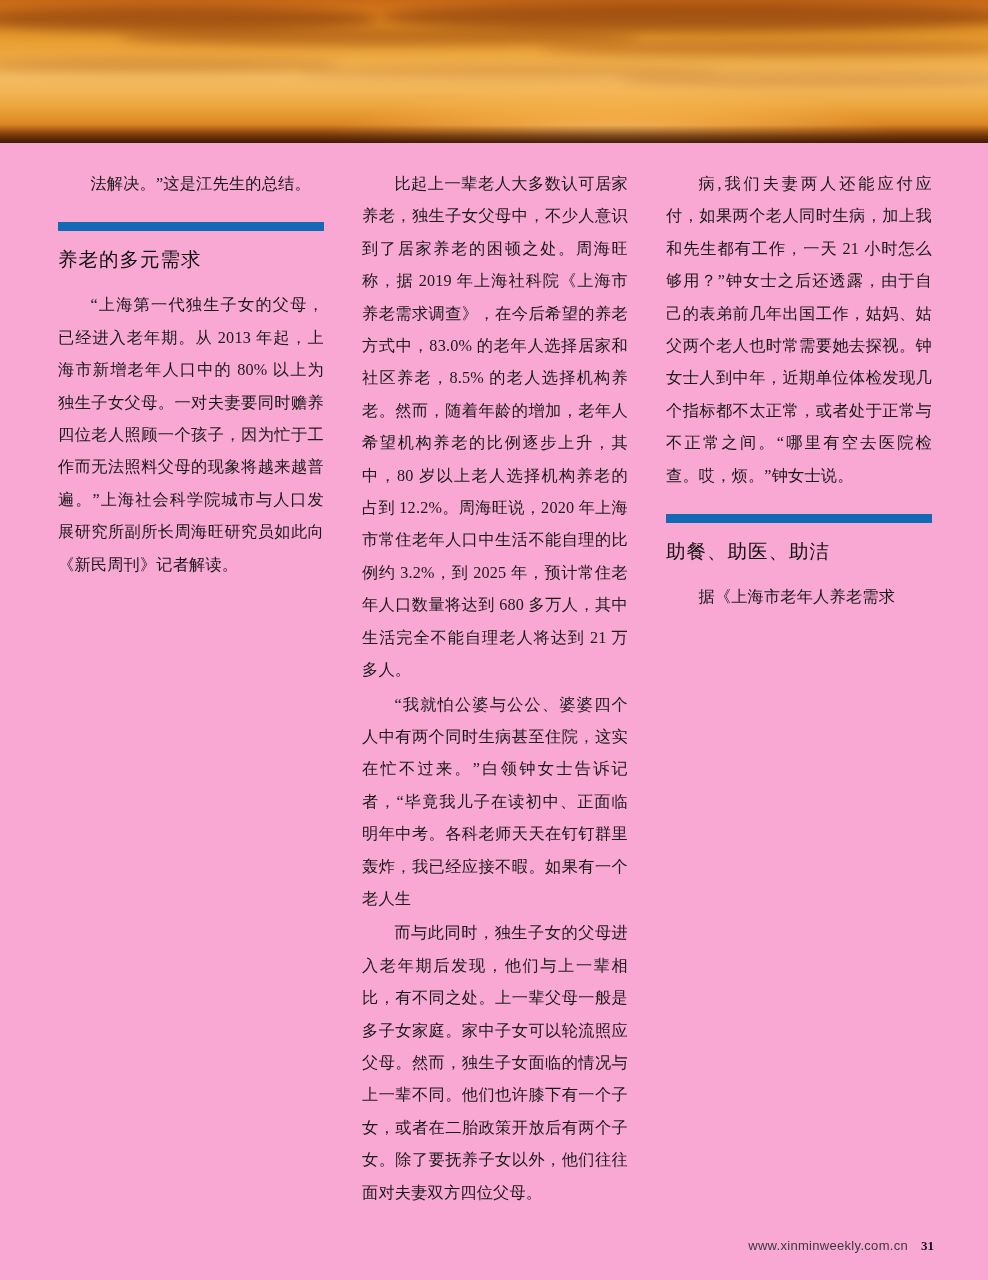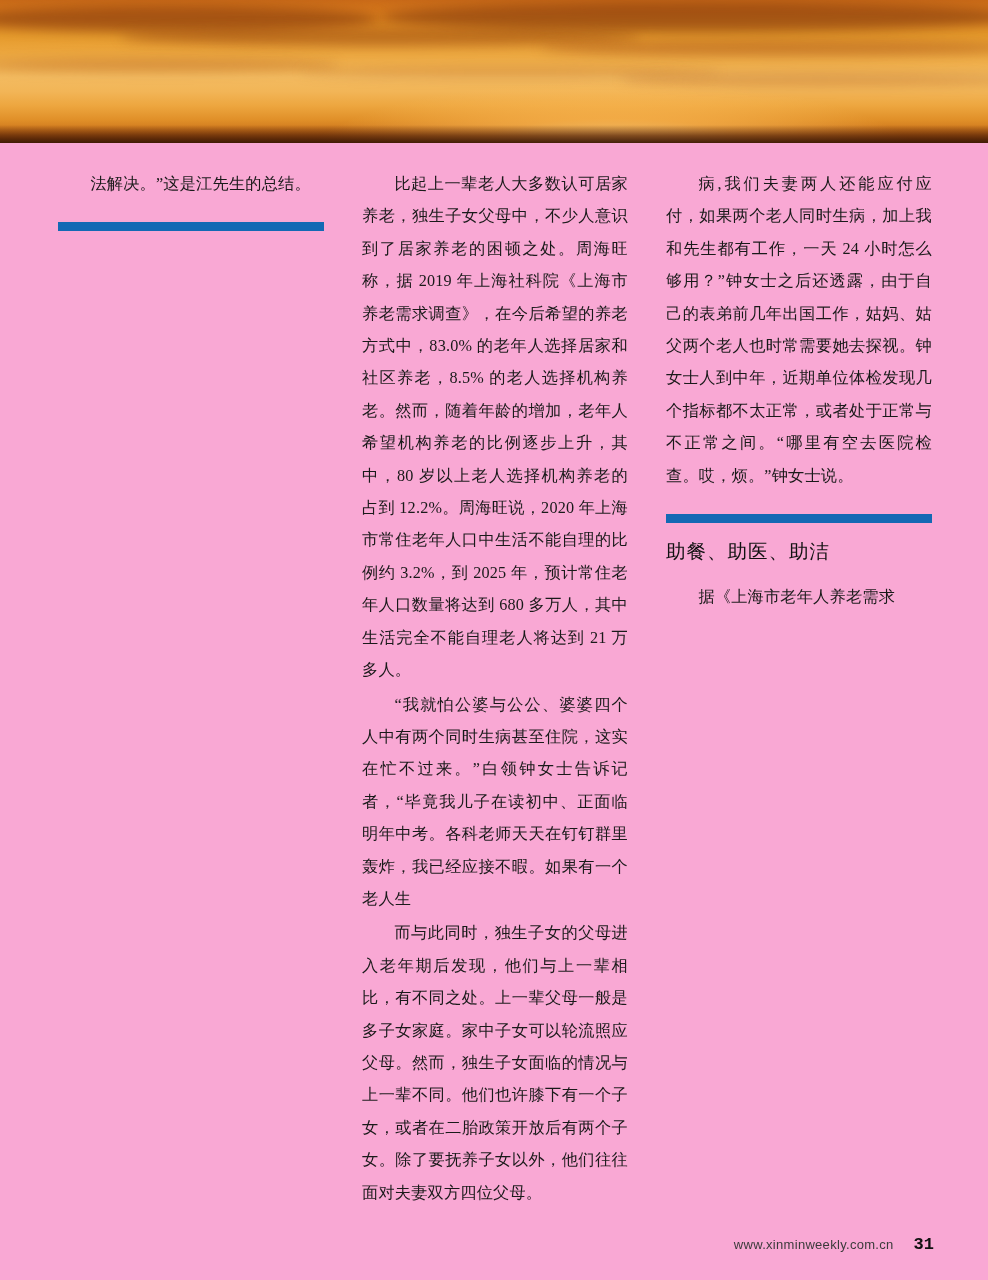--- a/index.html
+++ b/index.html
@@ -99,32 +99,32 @@
     letter-spacing: 1px;
     font-family: "Liberation Serif", "DejaVu Serif", serif;
   }
 
   
   .footer {
     position: absolute;
     right: 54px;
     bottom: 26px;
     display: flex;
-    align-items: center;
-    gap: 20px;
+    align-items: flex-start;
+    gap: 13px;
   }
   .footer .url {
     font-family: "Liberation Sans", sans-serif;
     font-size: 13px;
     color: #3b3b3b;
     letter-spacing: 0.3px;
   }
   .footer .pageno {
-    font-family: Liberation Mono, monospace;
-    font-size: 17px;
+    font-family: Liberation Serif, serif;
+    font-size: 13px;
     color: #111;
     font-weight: bold;
   }
 </style>
 </head>
 <body>
 
 <div class="page">
 
   <div class="banner">
@@ -136,30 +136,32 @@
     <div class="cloud c6"></div>
     <div class="cloud c7"></div>
     <div class="banner-bottom"></div>
   </div>
 
   <div class="columns">
 
     <div class="col">
       <p>法解决。”这是江先生的总结。</p>
       <div class="rule"></div>
+      <h2 class="section">养老的多元需求</h2>
+      <p>“上海第一代独生子女的父母，已经进入老年期。从 2013 年起，上海市新增老年人口中的 80% 以上为独生子女父母。一对夫妻要同时赡养四位老人照顾一个孩子，因为忙于工作而无法照料父母的现象将越来越普遍。”上海社会科学院城市与人口发展研究所副所长周海旺研究员如此向《新民周刊》记者解读。</p>
     </div>
 
     <div class="col">
       <p>比起上一辈老人大多数认可居家养老，独生子女父母中，不少人意识到了居家养老的困顿之处。周海旺称，据 2019 年上海社科院《上海市养老需求调查》，在今后希望的养老方式中，83.0% 的老年人选择居家和社区养老，8.5% 的老人选择机构养老。然而，随着年龄的增加，老年人希望机构养老的比例逐步上升，其中，80 岁以上老人选择机构养老的占到 12.2%。周海旺说，2020 年上海市常住老年人口中生活不能自理的比例约 3.2%，到 2025 年，预计常住老年人口数量将达到 680 多万人，其中生活完全不能自理老人将达到 21 万多人。</p>
       <p>“我就怕公婆与公公、婆婆四个人中有两个同时生病甚至住院，这实在忙不过来。”白领钟女士告诉记者，“毕竟我儿子在读初中、正面临明年中考。各科老师天天在钉钉群里轰炸，我已经应接不暇。如果有一个老人生</p>
       <p>而与此同时，独生子女的父母进入老年期后发现，他们与上一辈相比，有不同之处。上一辈父母一般是多子女家庭。家中子女可以轮流照应父母。然而，独生子女面临的情况与上一辈不同。他们也许膝下有一个子女，或者在二胎政策开放后有两个子女。除了要抚养子女以外，他们往往面对夫妻双方四位父母。</p>
     </div>
 
     <div class="col">
-      <p>病,我们夫妻两人还能应付应付，如果两个老人同时生病，加上我和先生都有工作，一天 24 小时怎么够用？”钟女士之后还透露，由于自己的表弟前几年出国工作，姑妈、姑父两个老人也时常需要她去探视。钟女士人到中年，近期单位体检发现几个指标都不太正常，或者处于正常与不正常之间。“哪里有空去医院检查。哎，烦。”钟女士说。</p>
+      <p>病,我们夫妻两人还能应付应付，如果两个老人同时生病，加上我和先生都有工作，一天 21 小时怎么够用？”钟女士之后还透露，由于自己的表弟前几年出国工作，姑妈、姑父两个老人也时常需要她去探视。钟女士人到中年，近期单位体检发现几个指标都不太正常，或者处于正常与不正常之间。“哪里有空去医院检查。哎，烦。”钟女士说。</p>
       <div class="rule"></div>
       <h2 class="section">助餐、助医、助洁</h2>
       <p>据《上海市老年人养老需求</p>
     </div>
 
   </div>
 
   <div class="footer">
     <span class="url">www.xinminweekly.com.cn</span>
     <span class="pageno">31</span>

